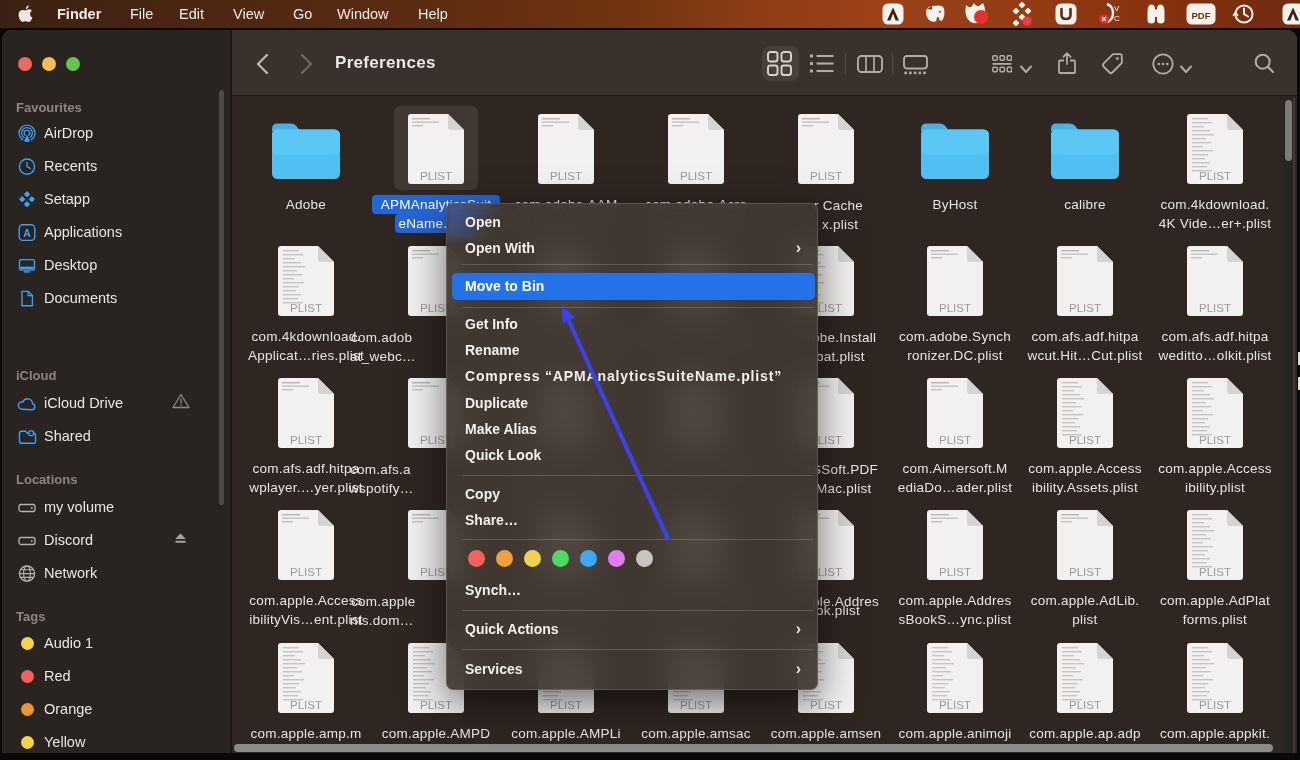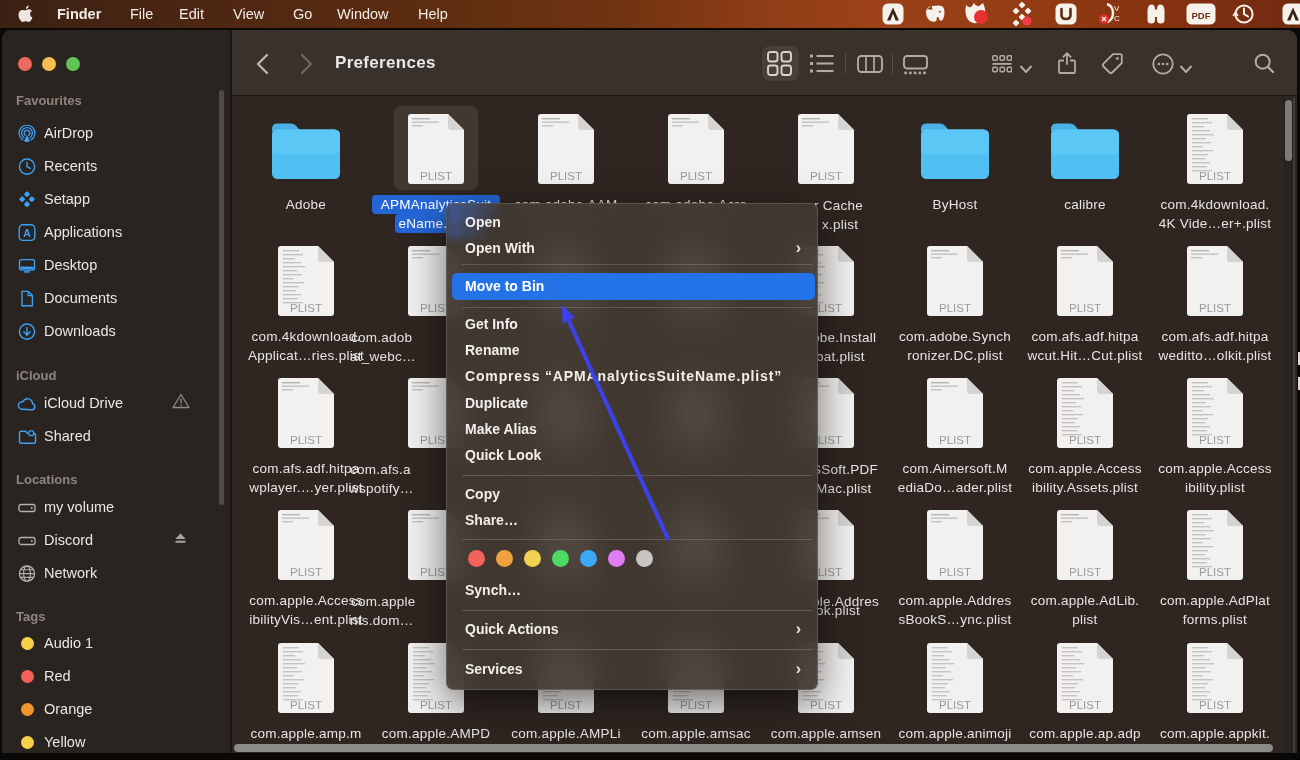--- a/index.html
+++ b/index.html
@@ -114,21 +114,21 @@
 <div class="mbi" style="left:1282.0px;top:3.0px;"><svg width="22" height="22" viewBox="0 0 22 22">
           <rect x="0.5" y="0.5" width="21" height="21" rx="5.5" fill="#f6f1ea"></rect>
           <path d="M11 4.5 L17 17.5 H13.6 L11 10.6 L8.4 17.5 H5 Z" fill="#3a2415"></path>
         </svg></div>
   </div>
   <div id="window">
     <div id="sidebar">
       <div class="tl" style="left:16px;background:#ed6a5e;"></div>
       <div class="tl" style="left:40px;background:#f4bf4f;"></div>
       <div class="tl" style="left:64px;background:#61c555;"></div>
-      <div class="shdr" style="top:63px;">Favourites</div>
+      <div class="shdr" style="top:70px;">Favourites</div>
 <div class="srow" style="top:92px;padding-left:35px;">
           <span class="sic"><svg width="18" height="18" viewBox="0 0 18 18">
               <circle cx="9" cy="8.5" r="2.8" fill="none" stroke="#3ba0f6" stroke-width="1.3"></circle>
               <circle cx="9" cy="8.5" r="5.4" fill="none" stroke="#3ba0f6" stroke-width="1.3"></circle>
               <circle cx="9" cy="8.5" r="8" fill="none" stroke="#3ba0f6" stroke-width="1.3"></circle>
               <path d="M9 8.5 L3.8 17.8 L14.2 17.8 Z" fill="#29231f"></path>
               <path d="M9 10.2 L6 16.6 Q9 18 12 16.6 Z" fill="#3ba0f6"></path>
             </svg></span>
           <span class="stxt">AirDrop</span>
         </div>
@@ -162,27 +162,20 @@
               <rect x="6" y="14.6" width="6" height="1.4" fill="#3ba0f6"></rect>
             </svg></span>
           <span class="stxt">Desktop</span>
         </div>
 <div class="srow" style="top:257px;">
           <span class="sic"><svg width="18" height="18" viewBox="0 0 18 18">
               <path d="M4 1.8 h6.4 l4 4 V16.2 H4 Z" fill="none" stroke="#3ba0f6" stroke-width="1.4" stroke-linejoin="round"></path>
               <path d="M10.2 2 v4 h4" fill="none" stroke="#3ba0f6" stroke-width="1.2"></path>
             </svg></span>
           <span class="stxt">Documents</span>
-        </div>
-<div class="srow" style="top:290px;">
-          <span class="sic"><svg width="18" height="18" viewBox="0 0 18 18">
-              <circle cx="9" cy="9" r="7.6" fill="none" stroke="#3ba0f6" stroke-width="1.4"></circle>
-              <path d="M9 5 V12 M5.8 9.2 L9 12.6 L12.2 9.2" fill="none" stroke="#3ba0f6" stroke-width="1.4" stroke-linecap="round" stroke-linejoin="round"></path>
-            </svg></span>
-          <span class="stxt">Downloads</span>
         </div>
 <div class="shdr" style="top:338px;">iCloud</div>
 <div class="srow" style="top:362px;">
           <span class="sic"><svg width="20" height="16" viewBox="0 0 20 16">
               <path d="M5.2 13.2 a3.7 3.7 0 1 1 .7-7.3 A5 5 0 0 1 15.5 7.6 a3.1 3.1 0 0 1-.9 6.1 z" fill="none" stroke="#3ba0f6" stroke-width="1.4" stroke-linejoin="round"></path>
             </svg></span>
           <span class="stxt">iCloud Drive</span>
           <span class="trail"><svg width="18" height="16" viewBox="0 0 18 16">
               <path d="M9 1.5 L17 14.5 H1 Z" fill="none" stroke="#8e8983" stroke-width="1.3" stroke-linejoin="round"></path>
               <rect x="8.4" y="5.5" width="1.3" height="5" fill="#8e8983"></rect>

